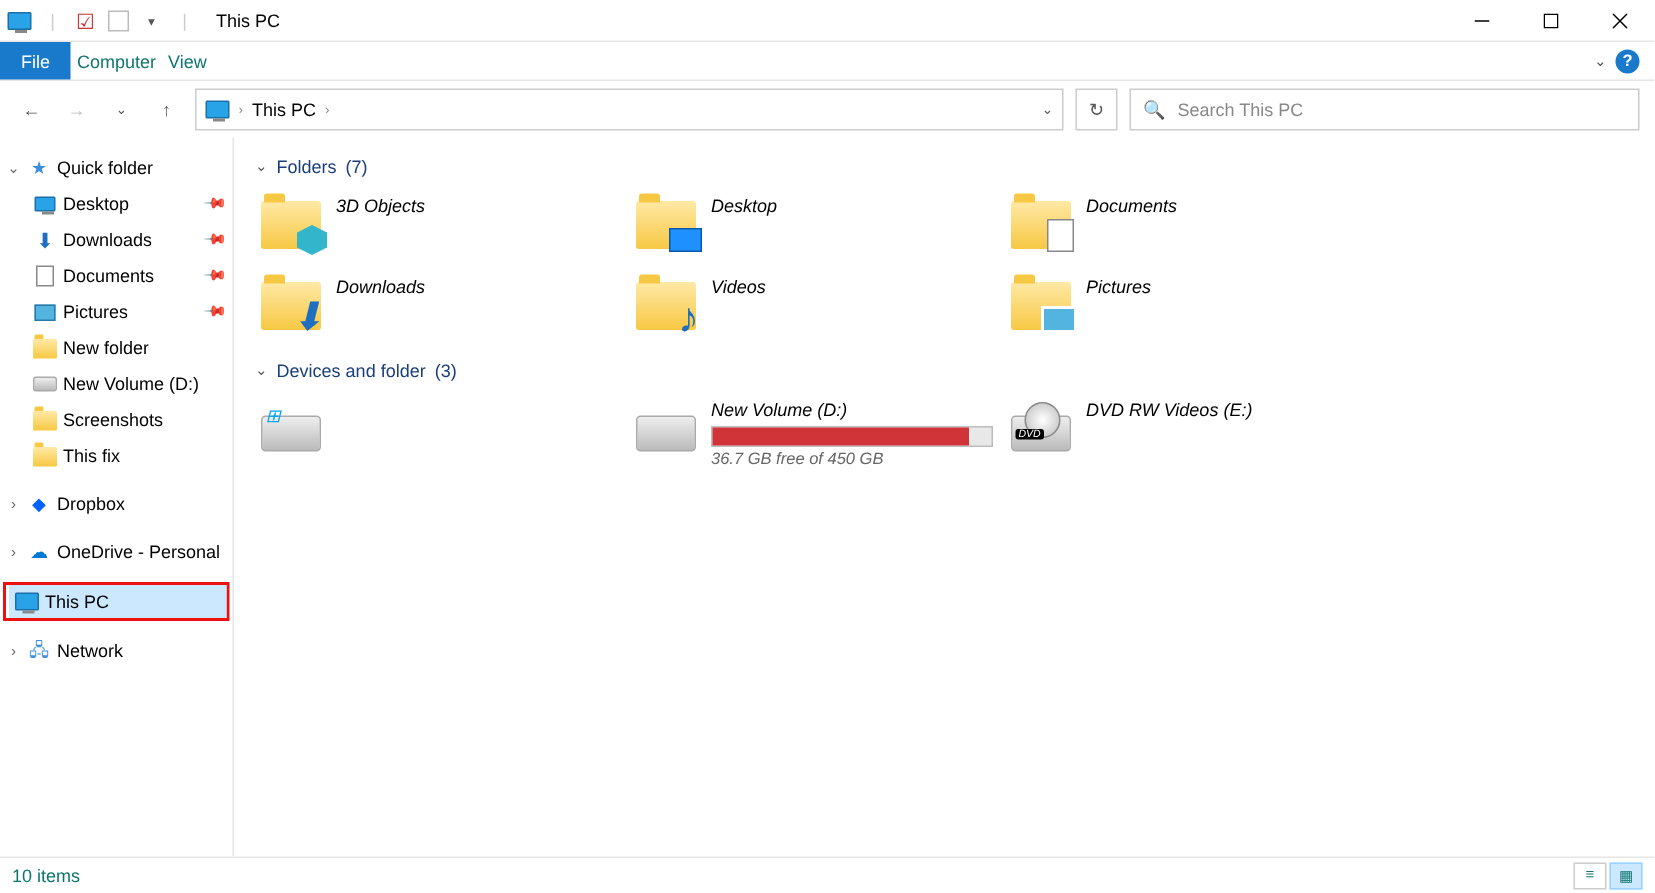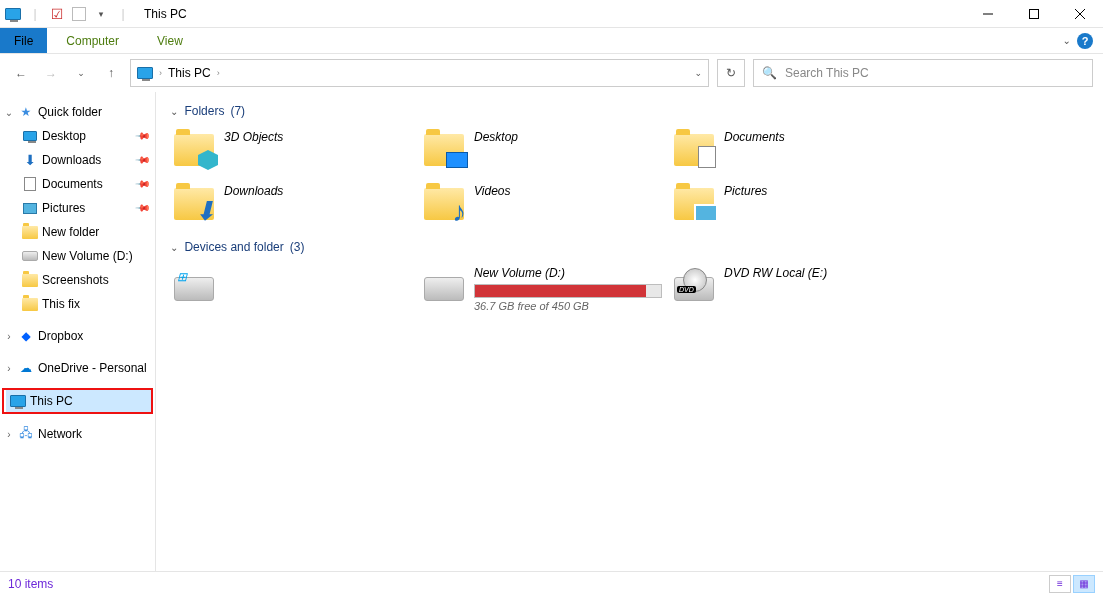--- a/index.html
+++ b/index.html
@@ -8,22 +8,22 @@
 
 .titlebar { height: 28px; display: flex; align-items: center; justify-content: space-between; border-bottom: 1px solid #e5e5e5; padding-left: 4px; }
 .titlebar-left { display: flex; align-items: center; gap: 4px; }
 .titlebar-left .qat-icon { width: 18px; height: 18px; display: flex; align-items: center; justify-content: center; }
 .titlebar-title { margin-left: 8px; }
 .window-controls { display: flex; }
 .window-controls .wc { width: 46px; height: 28px; display: flex; align-items: center; justify-content: center; }
 
 
 .menubar { height: 26px; display: flex; align-items: stretch; border-bottom: 1px solid #e5e5e5; }
-.file-tab { background: #1979ca; color: #000000; padding: 0 14px; display: flex; align-items: center; }
-.menu-tab { padding: 0 19px; display: flex; align-items: center; color: #4d7c0f; }
+.file-tab { background: #1979ca; color: #ffffff; padding: 0 14px; display: flex; align-items: center; }
+.menu-tab { padding: 0 4px; display: flex; align-items: center; color: #0f766e; }
 .menubar-right { margin-left: auto; display: flex; align-items: center; gap: 6px; padding-right: 10px; color: #555; }
 .help-circle { width: 16px; height: 16px; border-radius: 50%; background: #1979ca; color: #fff; display: flex; align-items: center; justify-content: center; font-size: 11px; font-weight: bold; }
 
 
 .navbar { height: 38px; display: flex; align-items: center; gap: 8px; padding: 4px 10px; }
 .nav-arrow { width: 22px; height: 22px; display:flex; align-items:center; justify-content:center; color:#555; }
 .nav-arrow.disabled { color:#bbb; }
 .breadcrumb { flex: 1; height: 28px; border: 1px solid #ccc; display: flex; align-items: center; padding: 0 6px; gap: 6px; }
 .breadcrumb .bc-text { color: #000; }
 .bc-dd { margin-left: auto; color:#555; }
@@ -52,21 +52,21 @@
 .item-icon { width:40px; height:40px; display:flex; align-items:center; justify-content:center;}
 .item-text { display:flex; flex-direction:column; gap:2px; flex:1;}
 .item-name { color:#000; }
 .item-sub { color:#666; font-size:11px; }
 .progress { width: 188px; height: 14px; border:1px solid #bdbdbd; background:#e8e8e8; position:relative; margin-top:2px;}
 .progress .fill { height:100%; }
 .progress .fill.blue { background:#26a0da; }
 .progress .fill.red  { background:#d13438; }
 
 
-.statusbar { height: 24px; border-top:1px solid #e5e5e5; display:flex; align-items:center; padding:0 8px; color:#6d28d9;}
+.statusbar { height: 24px; border-top:1px solid #e5e5e5; display:flex; align-items:center; padding:0 8px; color:#0f766e;}
 .statusbar .views { margin-left:auto; display:flex; gap:2px;}
 .statusbar .viewbtn { width:22px; height:18px; border:1px solid #ccc; display:flex; align-items:center; justify-content:center; font-size:10px;}
 .statusbar .viewbtn.active { background:#cce8ff; border-color:#99d1ff;}
 
 
 .folder-ico { width:40px; height:32px; background: linear-gradient(#ffe9a6,#f7c843); border-radius:2px; position:relative;}
 .folder-ico::before { content:""; position:absolute; top:-5px; left:2px; width:14px; height:6px; background:#f7c843; border-radius:2px 2px 0 0;}
 .small-folder { width:16px; height:13px; background: linear-gradient(#ffe9a6,#f7c843); border-radius:1px; position:relative;}
 .small-folder::before{content:"";position:absolute;top:-3px;left:1px;width:6px;height:3px;background:#f7c843;border-radius:1px 1px 0 0;}
 .drive-ico { width:40px; height:24px; background: linear-gradient(#eee,#bbb); border-radius:3px; border:1px solid #aaa; position:relative; margin-top:6px;}
@@ -331,21 +331,21 @@
           </div>
         </div>
         <div class="item">
           <div class="item-icon">
             <div class="drive-ico">
               <span style="position:absolute;left:8px;top:-10px;width:24px;height:24px;border-radius:50%;background:radial-gradient(#fff,#bbb);border:1px solid #888;"></span>
               <span style="position:absolute;left:2px;top:8px;background:#000;color:#fff;font-size:7px;padding:0 2px;border-radius:2px;">DVD</span>
             </div>
           </div>
           <div class="item-text">
-            <span class="item-name">DVD RW Local (E:)</span>
+            <span class="item-name">DVD RW Videos (E:)</span>
           </div>
         </div>
       </div>
   </div>
 </div>
 
 <div class="statusbar">
   <span>10 items</span>
   <div class="views">
     <div class="viewbtn">≡</div>

